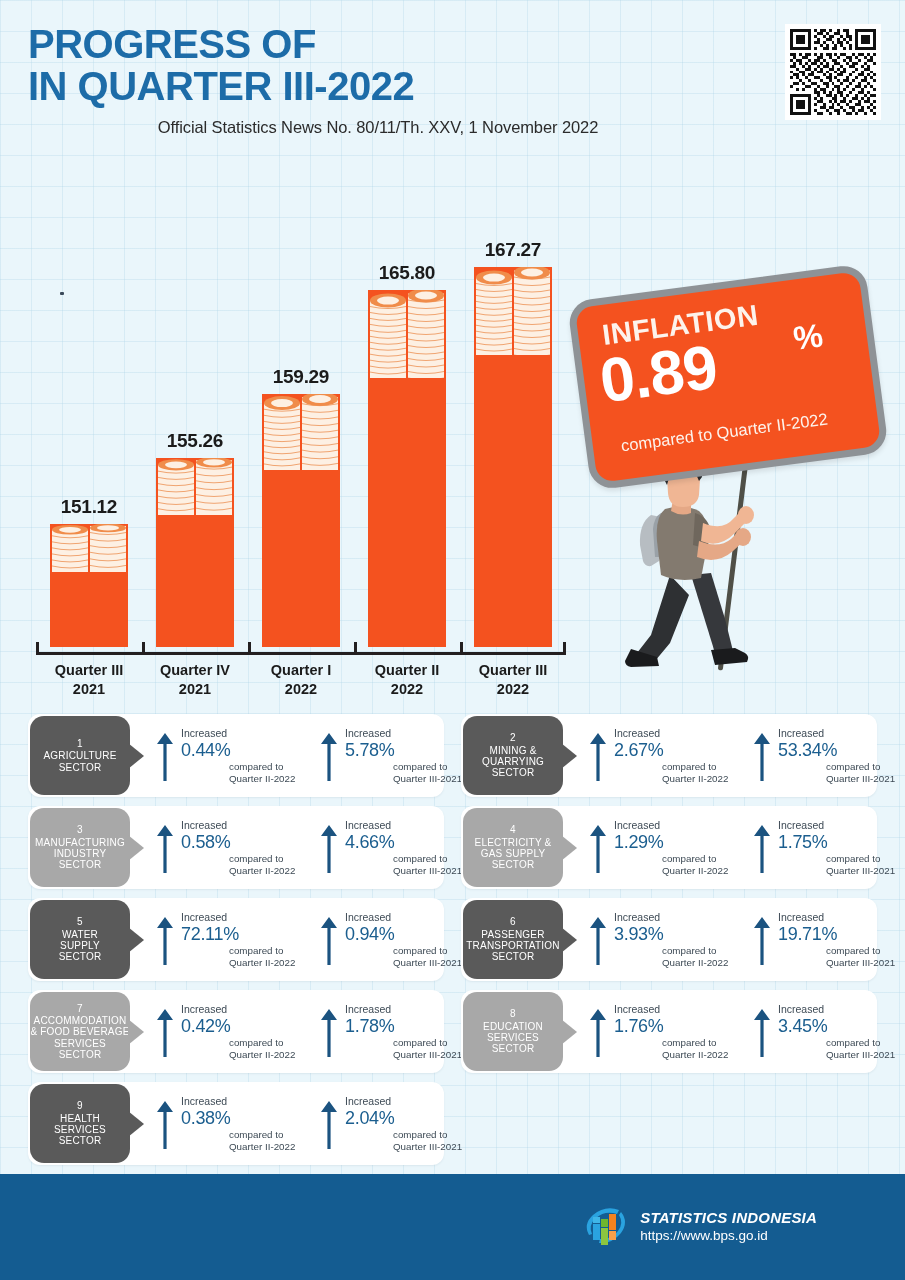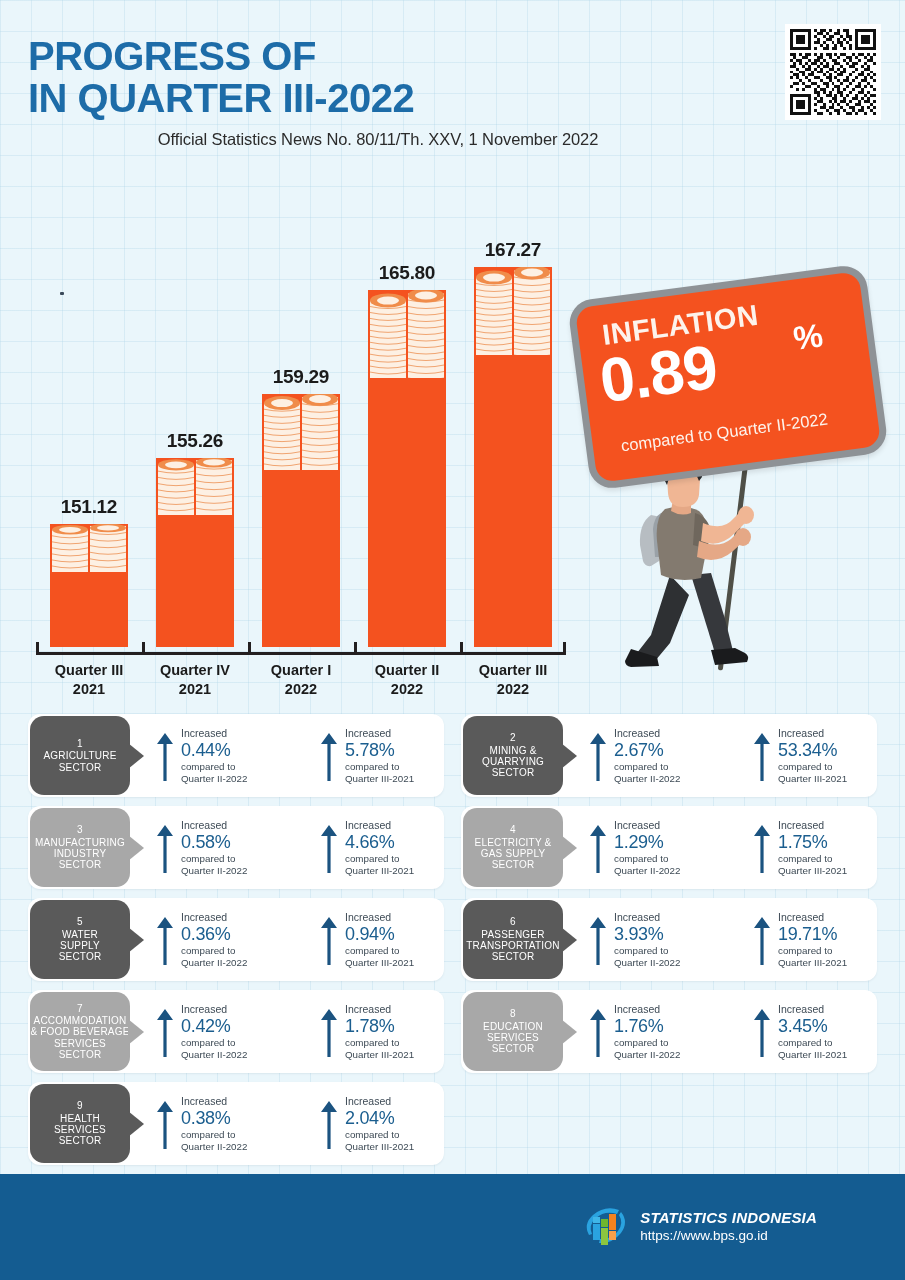--- a/index.html
+++ b/index.html
@@ -21,21 +21,20 @@
     overflow:hidden;
   }
   
   .header { position:absolute; left:28px; top:24px; width:700px; }
   .title {
     color:#1d6ca8;
     font-weight:bold;
     font-size:40px;
     line-height:1.04;
     letter-spacing:-0.5px;
-    margin-top:12px;
   }
   .title .ln { display:block; white-space:nowrap; }
   .subtitle {
     margin-top:11px;
     font-size:16.5px;
     color:#2b2b2b;
     letter-spacing:-0.1px;
     white-space:nowrap;
     text-align:center;
   }
@@ -137,21 +136,21 @@
     border-left:16px solid var(--bg);
   }
   .metrics { display:flex; flex:1; padding-left:26px; gap:14px; }
   .metric { display:flex; align-items:flex-start; gap:7px; width:150px; }
   .arrow { flex:0 0 18px; margin-top:4px; }
   .arrow svg { display:block; width:18px; height:52px; }
   .m-txt { line-height:1.16; }
   .m-inc { font-size:10.5px; color:#3d4a55; }
   .m-val { font-size:18px; color:#1b5e8f; font-weight:normal; letter-spacing:-0.3px; line-height:1.25; }
   .m-cmp { font-size:9.8px; color:#3d4a55; }
-  .m-cmp span { display:block; }
+  .m-cmp span { display:block;margin-left:48px; }
 
   
   .footer {
     position:absolute; left:0; bottom:0; width:905px; height:106px;
     background:#145c91;
     display:flex; align-items:center; justify-content:flex-end;
   }
   .brand { display:flex; align-items:center; gap:9px; margin-right:88px; }
   .brand-logo svg { display:block; width:50px; height:50px; }
   .brand-txt { color:#fff; line-height:1.25; }
@@ -842,21 +841,21 @@
           </div>
           <div class="metrics">
             <div class="metric">
               <div class="arrow">
                 <svg viewBox="0 0 18 52">
                   <path d="M9 2 L17 13 L10.6 13 L10.6 50 L7.4 50 L7.4 13 L1 13 Z" fill="#1b5380"></path>
                 </svg>
               </div>
               <div class="m-txt">
                 <div class="m-inc">Increased</div>
-                <div class="m-val">0.36%</div>
+                <div class="m-val">72.11%</div>
                 <div class="m-cmp">
                   <span>compared to</span>
                   <span>Quarter II-2022</span>
                 </div>
               </div>
             </div>
             <div class="metric">
               <div class="arrow">
                 <svg viewBox="0 0 18 52">
                   <path d="M9 2 L17 13 L10.6 13 L10.6 50 L7.4 50 L7.4 13 L1 13 Z" fill="#1b5380"></path>

